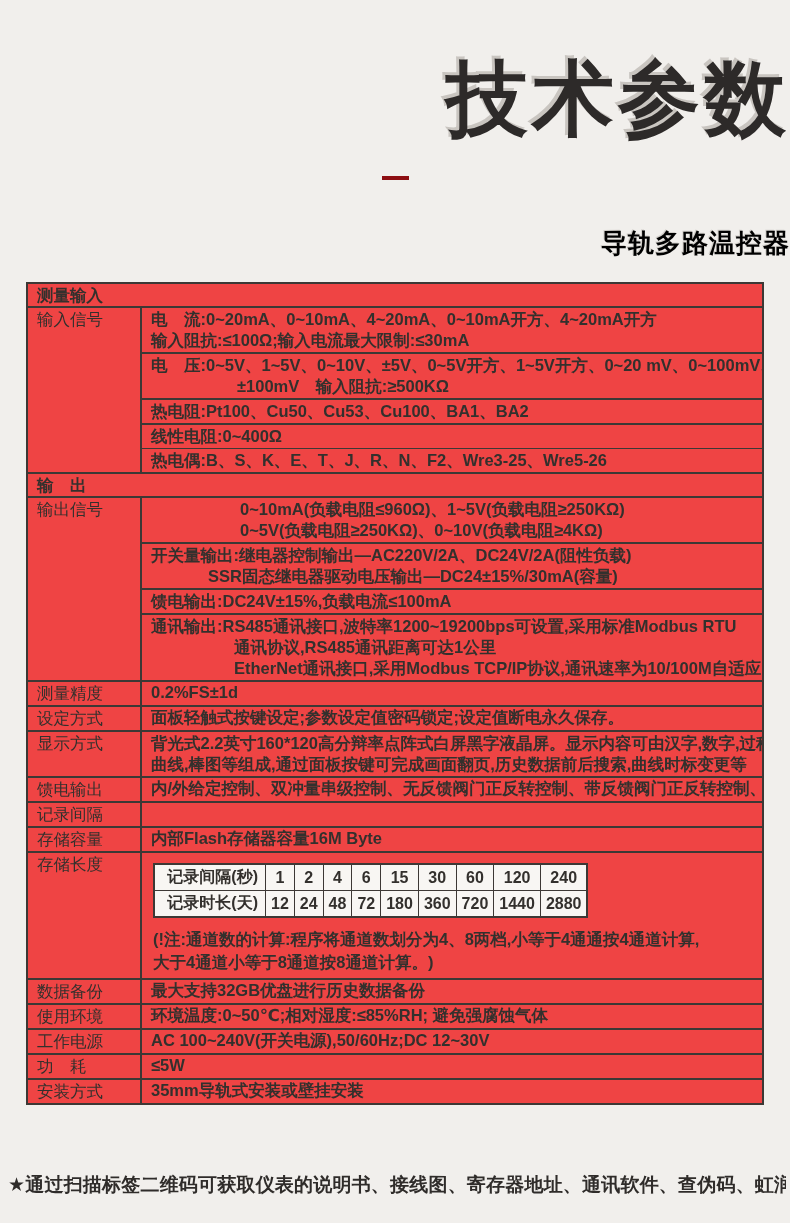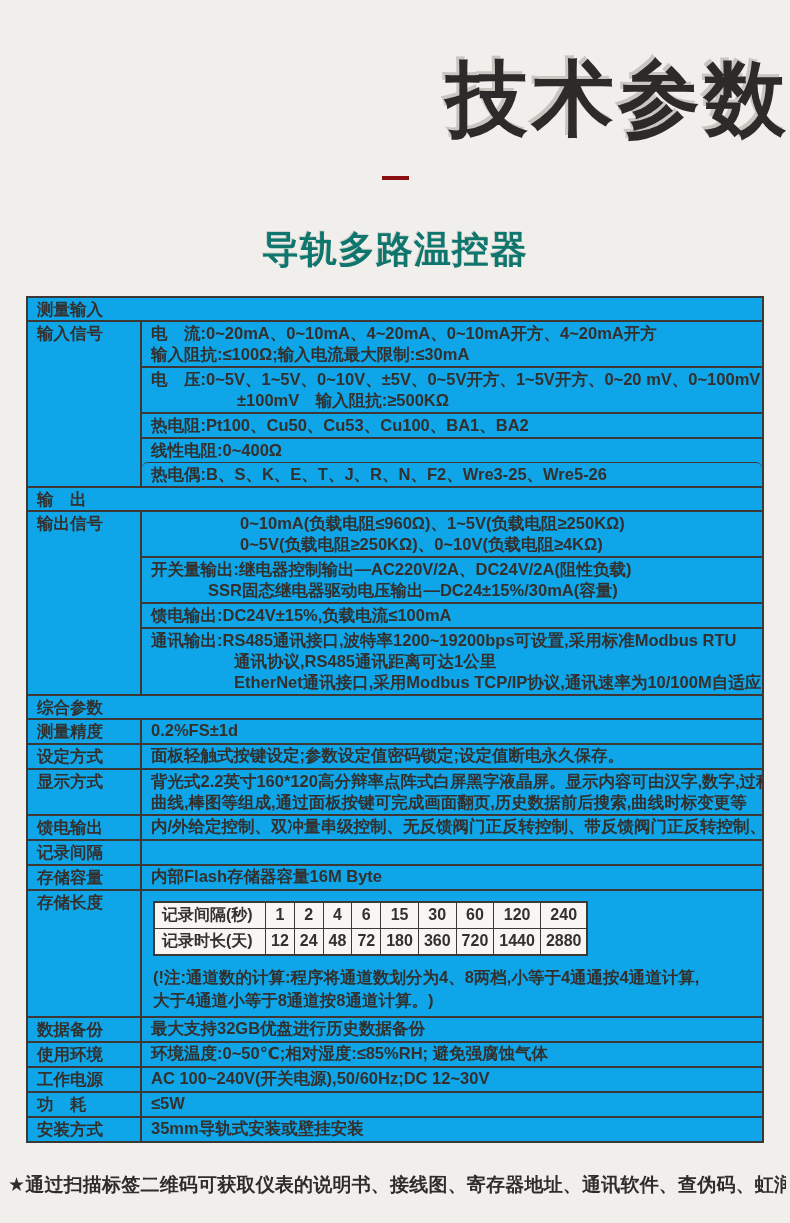--- a/index.html
+++ b/index.html
@@ -19,53 +19,53 @@
     letter-spacing:4px;
     text-shadow:-3px -3px 0 rgba(168,162,156,.55);
   }
   .divider {
     width:27px; height:4px;
     background:#8d0e12;
     margin:30px auto 0;
   }
   .subtitle {
     margin:0; padding-top:48px;
-    text-align:center;
-    font-size:37px; line-height:1.2;
-    font-weight:800; color:#0f766e;
+    text-align:right;
+    font-size:26px; line-height:1.2;
+    font-weight:800; color:#000000;
     letter-spacing:1px;
     text-shadow:-1px -1px 0 rgba(168,162,156,.4);
   }
   .spec-table {
     box-sizing:border-box;
     margin:23px auto 14px; width:738px;
     border:2px solid #3d3835;
-    background:#0ea5e9;
+    background:#ef4444;
     font-size:16.5px; font-weight:600;
   }
   .sec {
     height:22px; line-height:22px;
     padding-left:9px;
     font-weight:700;
     border-bottom:2px solid #3d3835;
     white-space:nowrap; overflow:hidden;
   }
   .row { display:flex; border-bottom:2px solid #3d3835; }
   .row:last-child { border-bottom:none; }
   .label {
     flex:0 0 101px; width:101px;
     border-right:2px solid #3d3835;
     padding:1px 2px 0 9px;
-    font-weight:700;
+    font-weight:400;
     white-space:nowrap; overflow:hidden;
   }
   .cell { flex:1; min-width:0; }
   .block { border-top:2px solid #3d3835; padding:1px 0; }
   .block:first-child { border-top:none; }
-  .block.thin { border-top-width:1px;border-radius:6px; }
+  .block.thin { border-top-width:1px; }
   .line {
     line-height:21px;
     padding-left:9px;
     white-space:nowrap; overflow:hidden;
   }
   .ind-volt   { padding-left:95px; }
   .ind-analog { padding-left:98px; }
   .ind-switch { padding-left:66px; }
   .ind-comm   { padding-left:92px; }
   
@@ -76,21 +76,21 @@
     background:#f8f6f3;
   }
   .stbl td {
     border:1px solid #3d3835;
     height:25px;
     text-align:center;
     padding:0 5px;
     white-space:nowrap;
   }
   .stbl { border:2px solid #3d3835; }
-  .stbl .stlabel { width:96px; padding:0 7px; text-align:left; }
+  .stbl .stlabel { width:96px; padding:0 7px; text-align:right; }
   .note { margin-top:10px; }
   .nline { line-height:23px; white-space:nowrap; overflow:hidden; }
   .footer {
     position:absolute; left:8px; top:1172px; width:778px;
     font-size:19px; font-weight:700;
     color:#2f2c2a; letter-spacing:.2px;
     white-space:nowrap; overflow:hidden;
   }
 </style>
 </head>
@@ -146,21 +146,20 @@
           <div class="line">馈电输出:DC24V±15%,负载电流≤100mA</div>
         </div>
         <div class="block">
           <div class="line">通讯输出:RS485通讯接口,波特率1200~19200bps可设置,采用标准Modbus RTU</div>
           <div class="line ind-comm">通讯协议,RS485通讯距离可达1公里</div>
           <div class="line ind-comm">EtherNet通讯接口,采用Modbus TCP/IP协议,通讯速率为10/100M自适应</div>
         </div>
       </div>
     </div>
 
-    <div class="sec">综合参数</div>
 
     <div class="row">
       <div class="label">测量精度</div>
       <div class="cell">
           <div class="line">0.2%FS±1d</div>
         </div>
     </div>
 
     <div class="row">
       <div class="label">设定方式</div>

